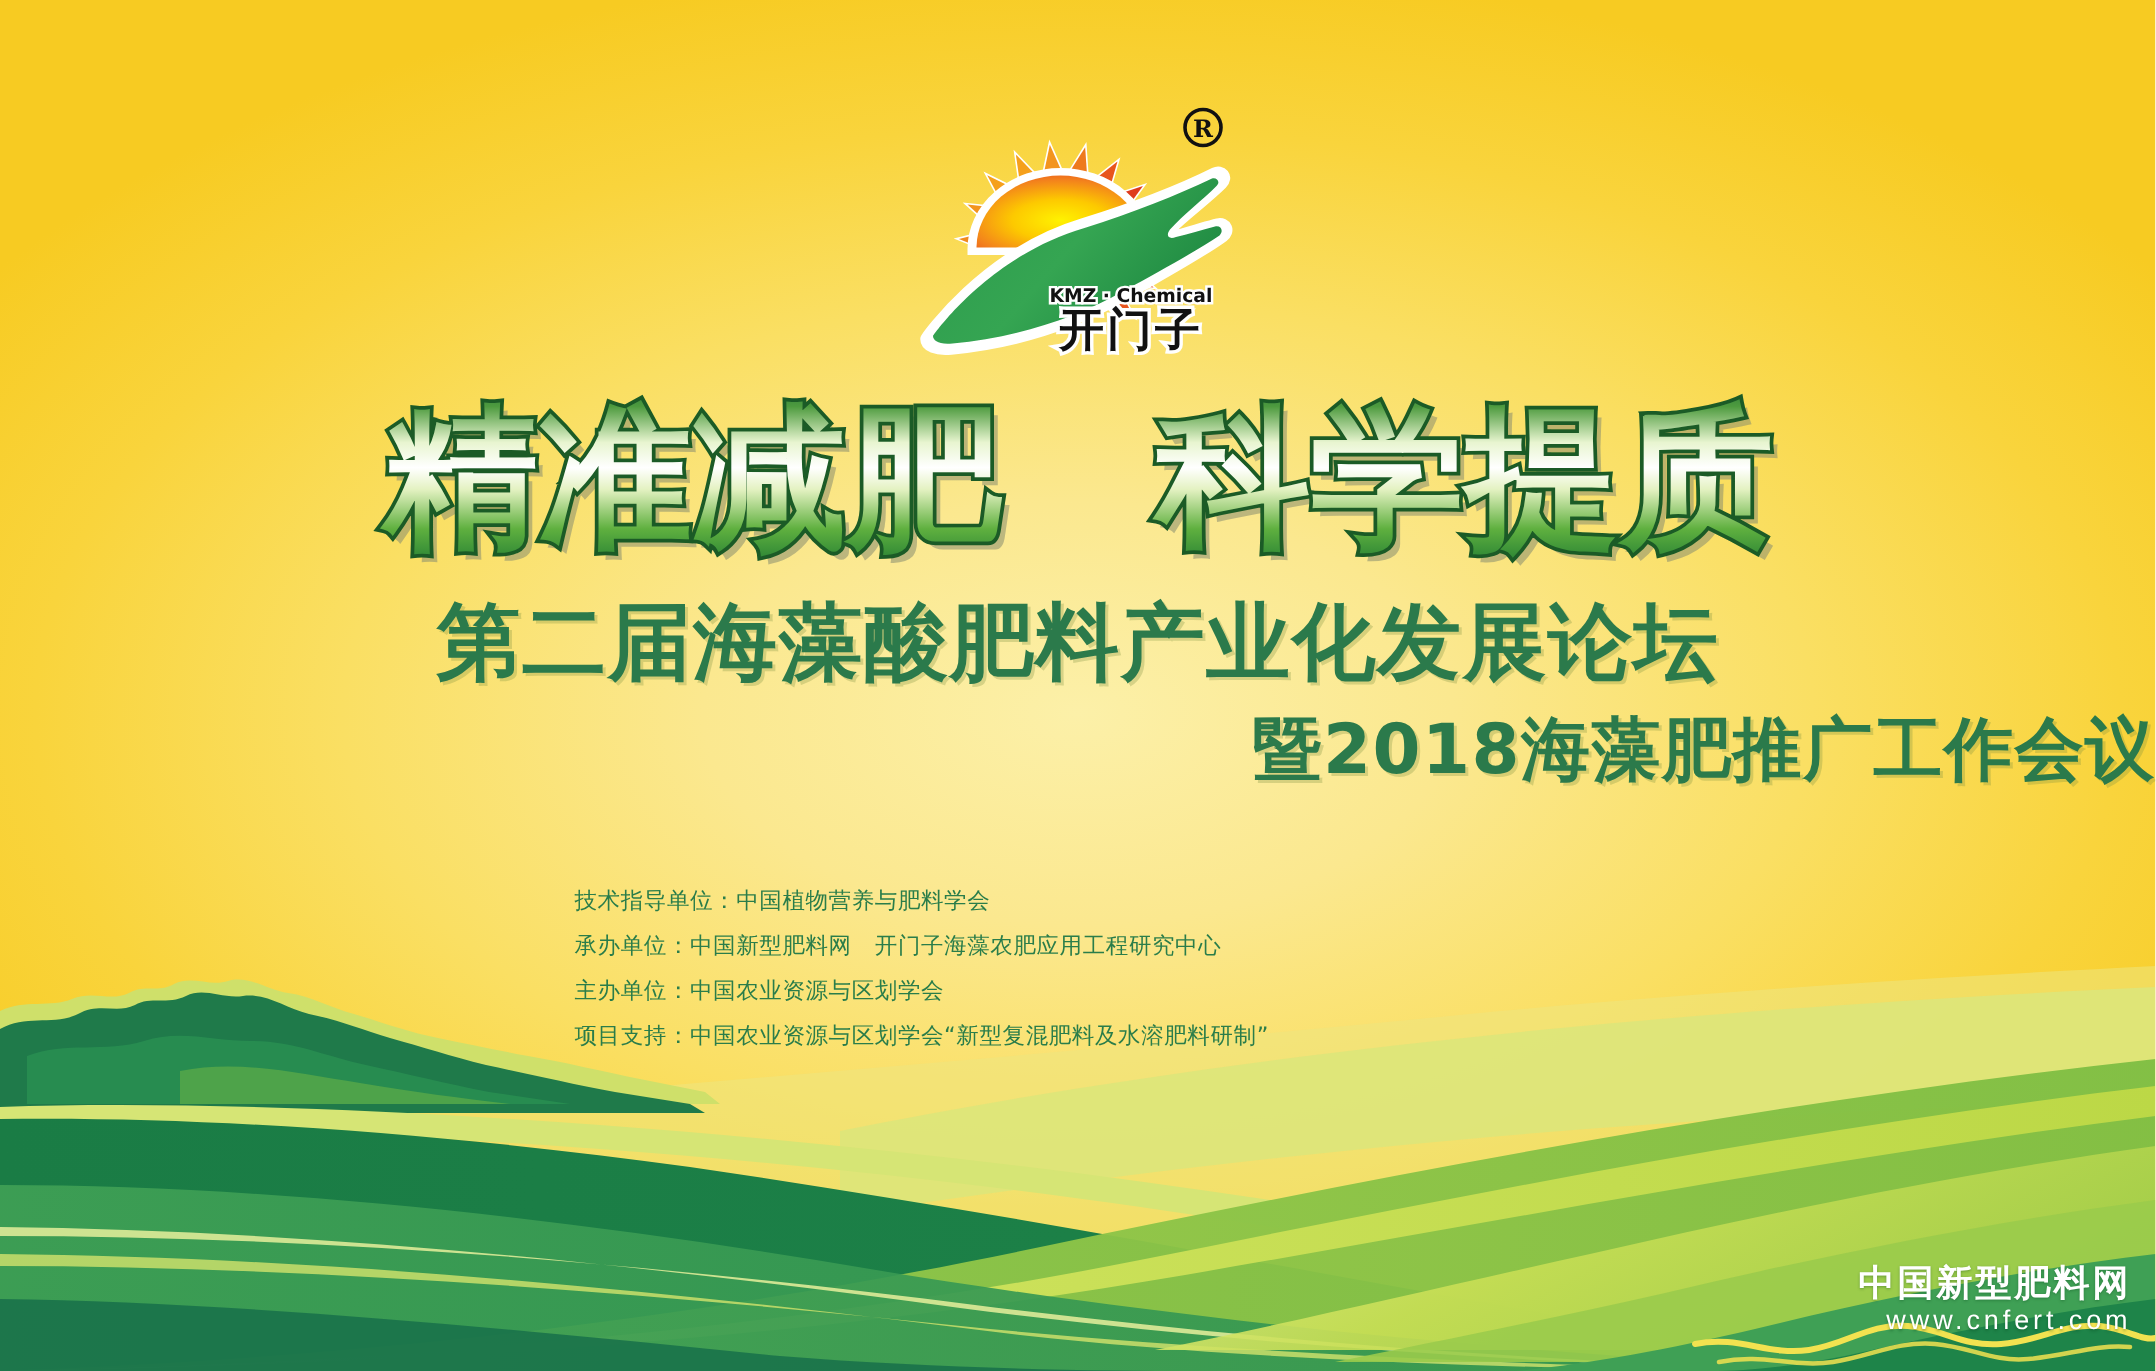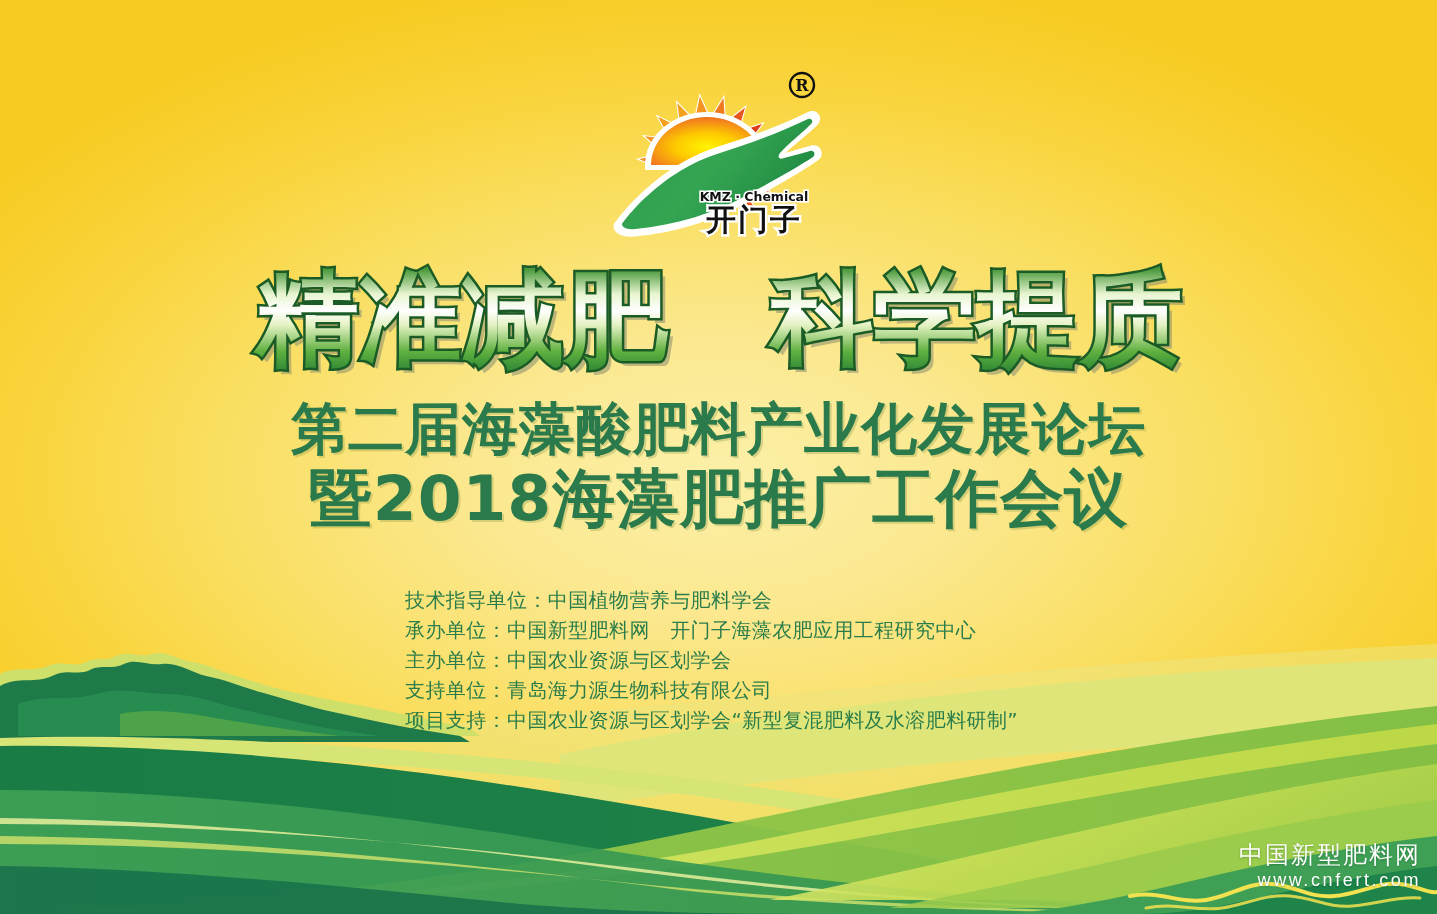--- a/index.html
+++ b/index.html
@@ -42,48 +42,49 @@
     color:#2B7A4B;
     font-family:"DejaVu Sans", sans-serif;
     font-weight:bold;
   }
   .subtitle .line1 {
     font-size:56px; line-height:62px;
     letter-spacing:1px;
     text-shadow:2px 2px 0 rgba(120,140,60,.28);
   }
   .subtitle .line2 {
-    font-size:63px; line-height:62px;
+    font-size:46px; line-height:62px;
     letter-spacing:1px;
     margin-top:8px;
     text-shadow:2px 2px 0 rgba(120,140,60,.28);
+    text-align:right;
   }
 
   
   .details {
-    position:absolute; left:405px; top:585px;
+    position:absolute; left:383px; top:585px;
     color:#2A7D4A;
     font-family:"DejaVu Sans", sans-serif;
-    font-size:20px;
+    font-size:15px;
     line-height:30px;
     letter-spacing:.4px;
     text-align:left;
   }
   .details .row { white-space:pre; }
 
   
   .watermark {
     position:absolute; right:16px; bottom:24px;
     text-align:right;
     color:#ffffff;
     line-height:1.05;
     text-shadow:0 1px 2px rgba(0,60,20,.35);
   }
   .watermark .wm-cn {
-    font-size:24px; font-weight:normal; letter-spacing:2px;
+    font-size:24px; font-weight:bold; letter-spacing:2px;
     font-family:"DejaVu Sans", sans-serif;
   }
   .watermark .wm-url {
     font-size:18px; letter-spacing:2.6px; margin-top:3px;
     font-family:Liberation Sans, sans-serif;
   }
 </style>
 </head>
 <body>
 
@@ -317,21 +318,20 @@
 
   <div class="subtitle">
     <div class="line1">第二届海藻酸肥料产业化发展论坛</div>
     <div class="line2">暨2018海藻肥推广工作会议</div>
   </div>
 
   <div class="details">
     <div class="row">技术指导单位：中国植物营养与肥料学会</div>
     <div class="row">承办单位：中国新型肥料网　开门子海藻农肥应用工程研究中心</div>
     <div class="row">主办单位：中国农业资源与区划学会</div>
-    <div class="row">支持单位：青岛海力源生物科技有限公司</div>
     <div class="row">项目支持：中国农业资源与区划学会“新型复混肥料及水溶肥料研制”</div>
   </div>
 
   <div class="watermark">
     <div class="wm-cn">中国新型肥料网</div>
     <div class="wm-url">www.cnfert.com</div>
   </div>
 
 </div>
 

